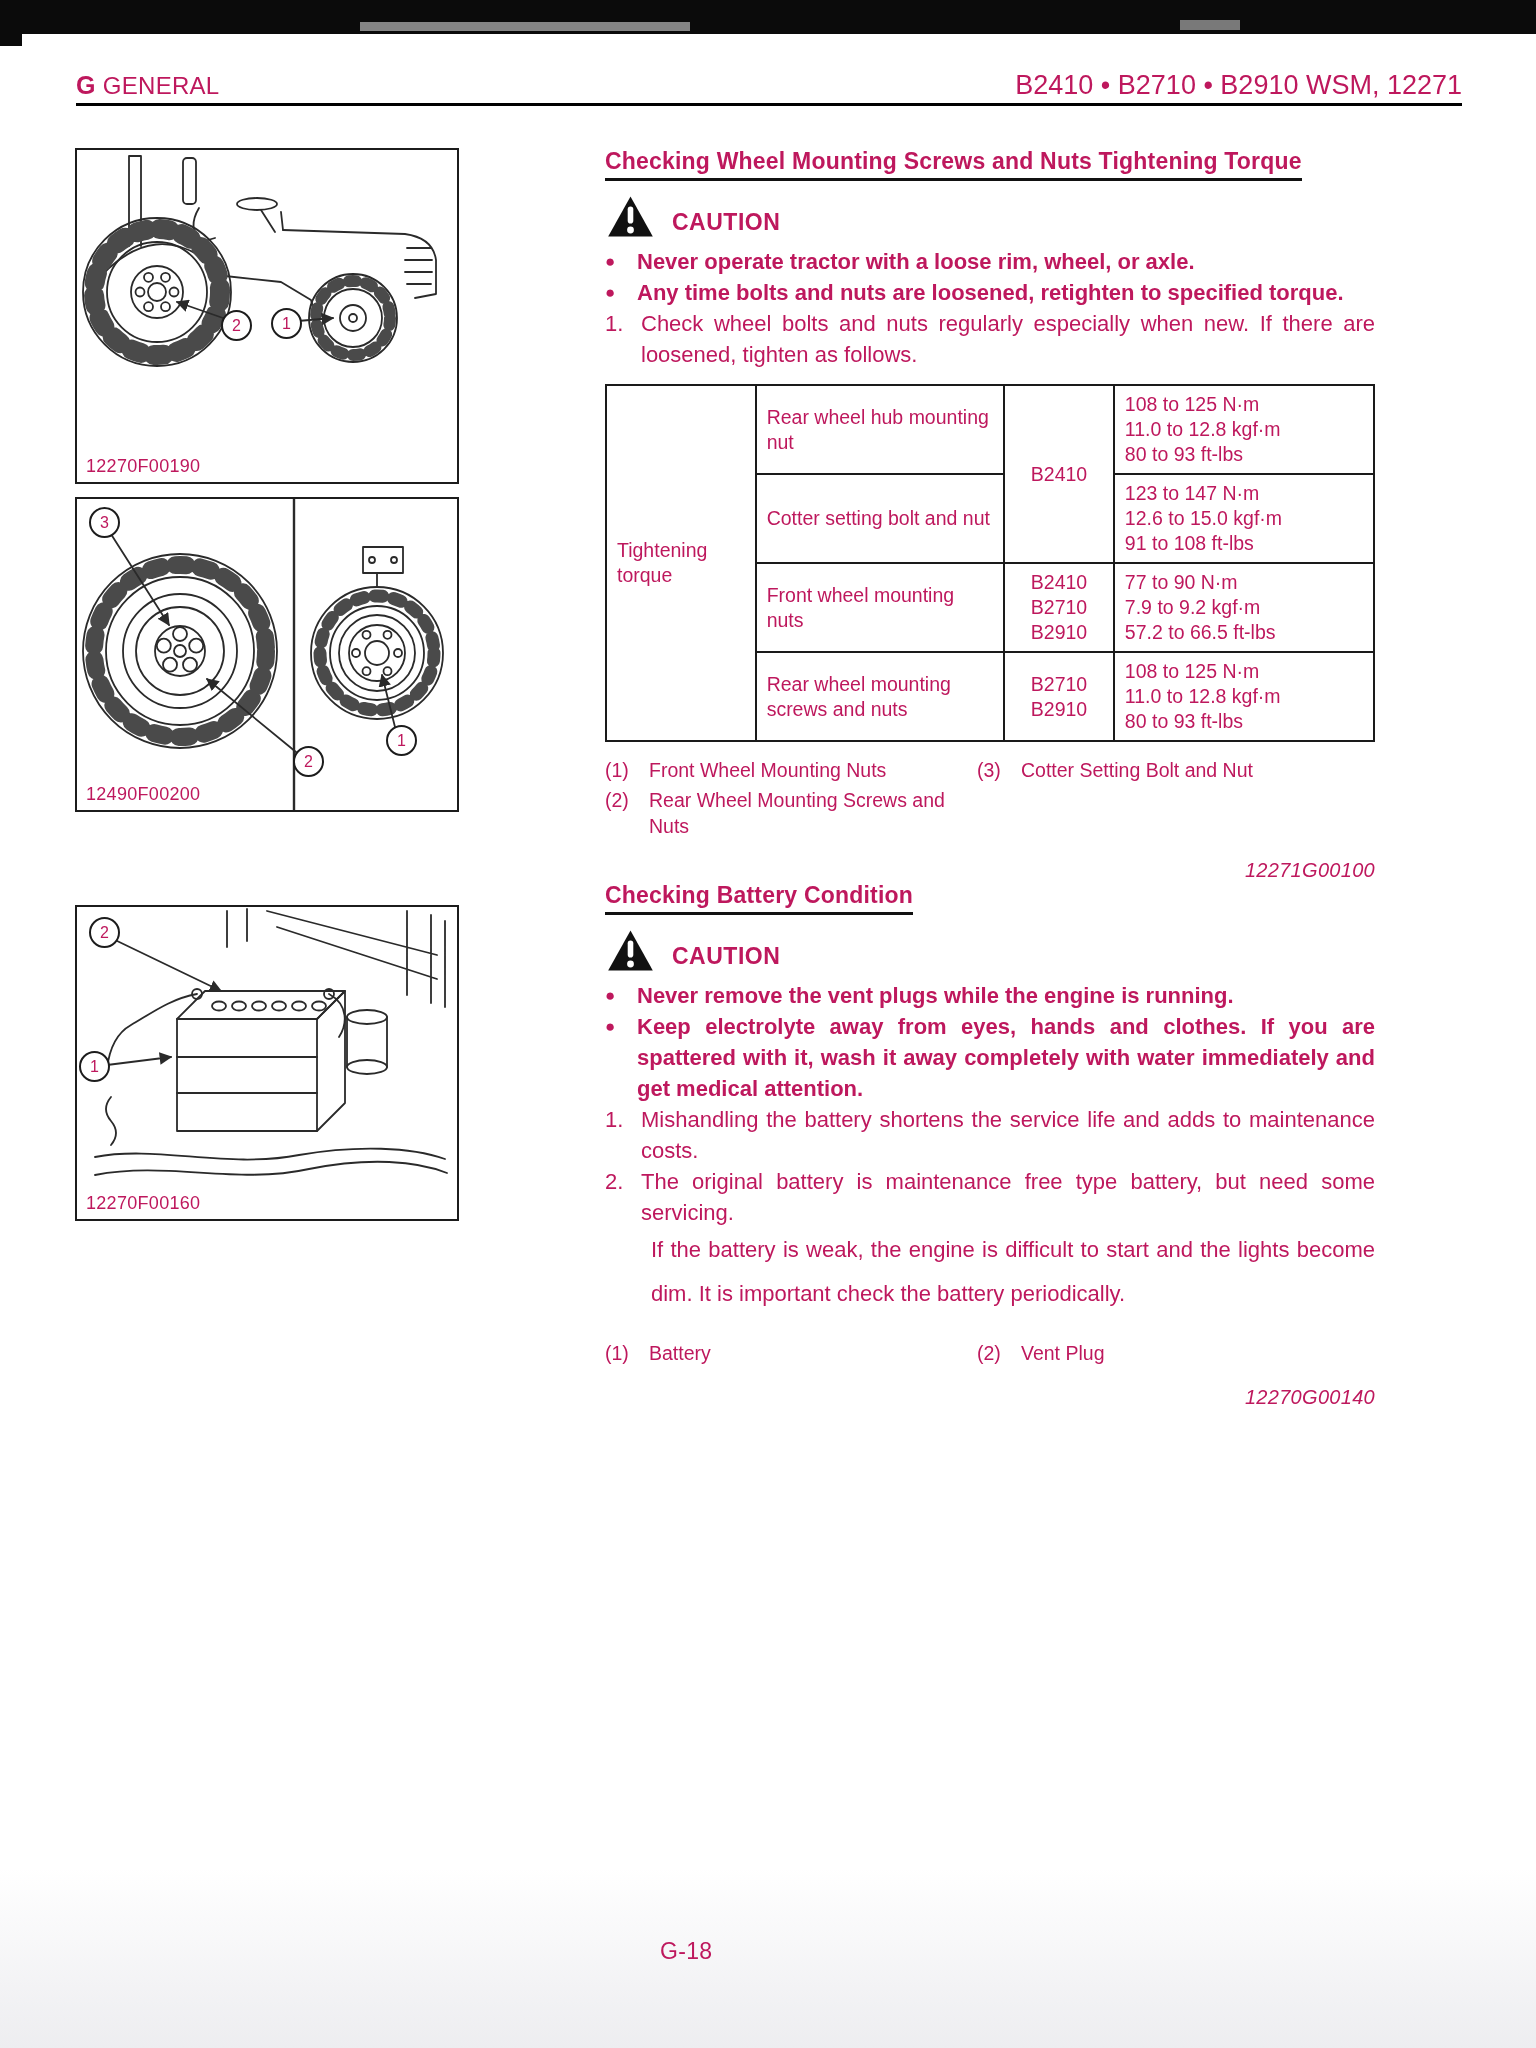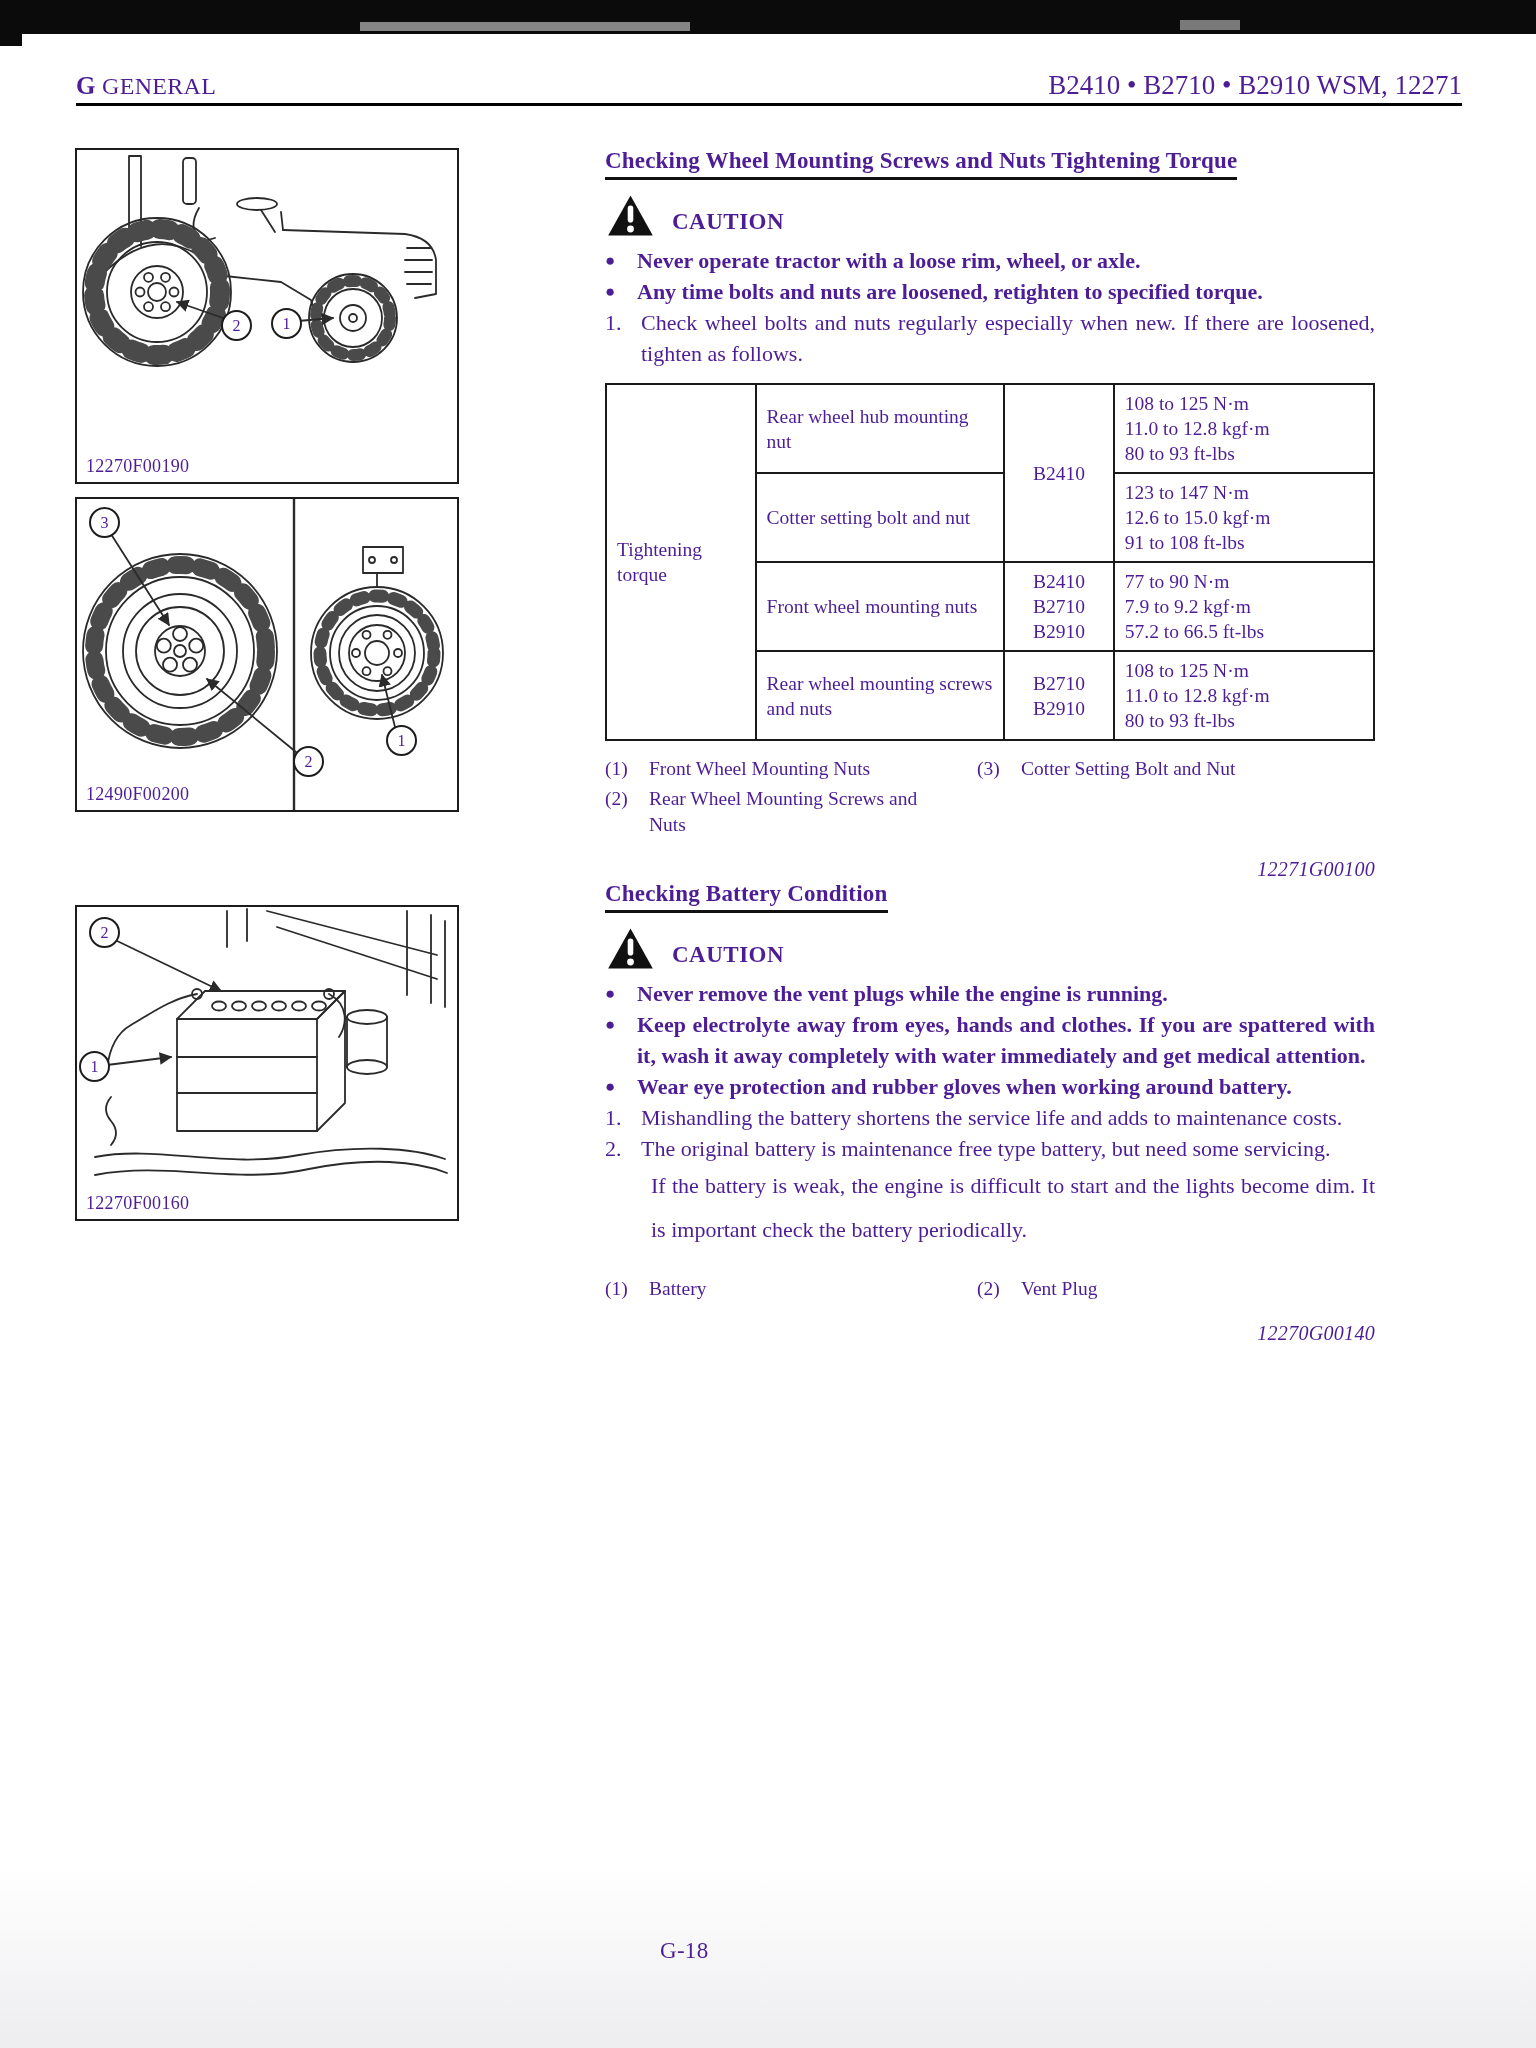--- a/index.html
+++ b/index.html
@@ -1,19 +1,19 @@
 <!DOCTYPE html>
 <html><head>
 <meta charset="utf-8">
 <style>
   html,body { margin:0; padding:0; background:#e8e8e8; }
   .page {
     position:relative; width:1536px; height:2048px; margin:0 auto;
-    background:#fff; color:#4c1d95;
-    font-family:Liberation Serif, serif;
+    background:#fff; color:#be185d;
+    font-family:Liberation Sans, sans-serif;
     overflow:hidden;
   }
   
   .scan-bar { position:absolute; top:0; left:0; width:1536px; height:34px; background:#0b0b0b; }
   .scan-streak1 { position:absolute; top:22px; left:360px; width:330px; height:9px; background:rgba(255,255,255,.5); }
   .scan-streak2 { position:absolute; top:20px; left:1180px; width:60px; height:10px; background:rgba(255,255,255,.45); }
   .scan-notch { position:absolute; top:0; left:0; width:22px; height:46px; background:#0b0b0b; }
   .bottom-shade { position:absolute; left:0; bottom:0; width:1536px; height:180px;
     background:linear-gradient(rgba(240,240,242,0), #ededf0); }
 
@@ -308,23 +308,20 @@
       <span class="caution-label">CAUTION</span>
     </div>
 
     <ul class="warn">
       <li>
           <span>Never remove the vent plugs while the engine is running.</span>
         </li>
       <li>
           <span>Keep electrolyte away from eyes, hands and clothes.  If you are spattered with it, wash it away completely with water immediately and get medical attention.</span>
         </li>
-      <li>
-          <span>Wear eye protection and rubber gloves when working around battery.</span>
-        </li>
     </ul>
 
     <div class="step">
       <span class="num">1.</span>
       <span class="txt">Mishandling the battery shortens the service life and adds to maintenance costs.</span>
     </div>
     <div class="step">
       <span class="num">2.</span>
       <span class="txt">The original battery is maintenance free type battery, but need some servicing.</span>
     </div>

